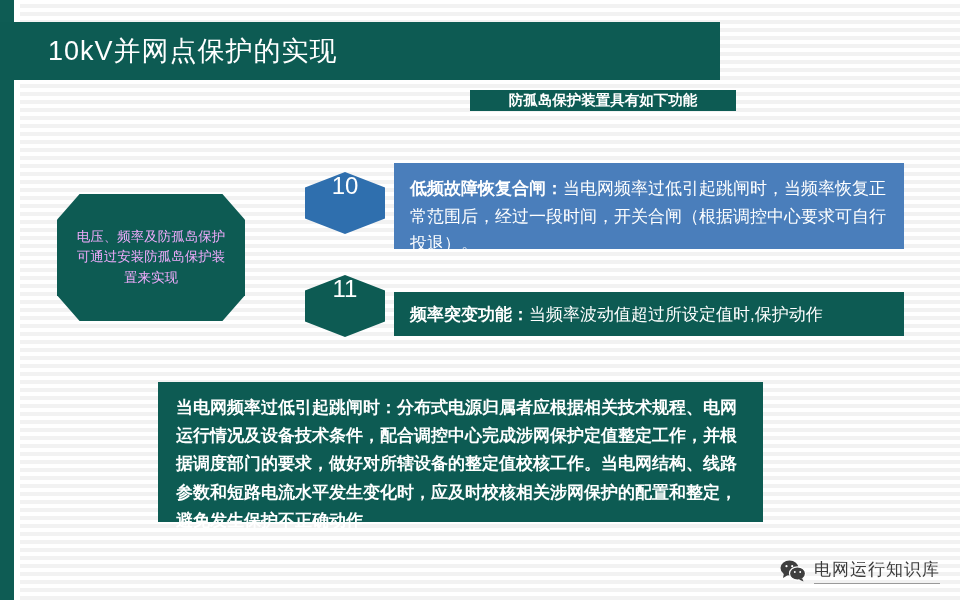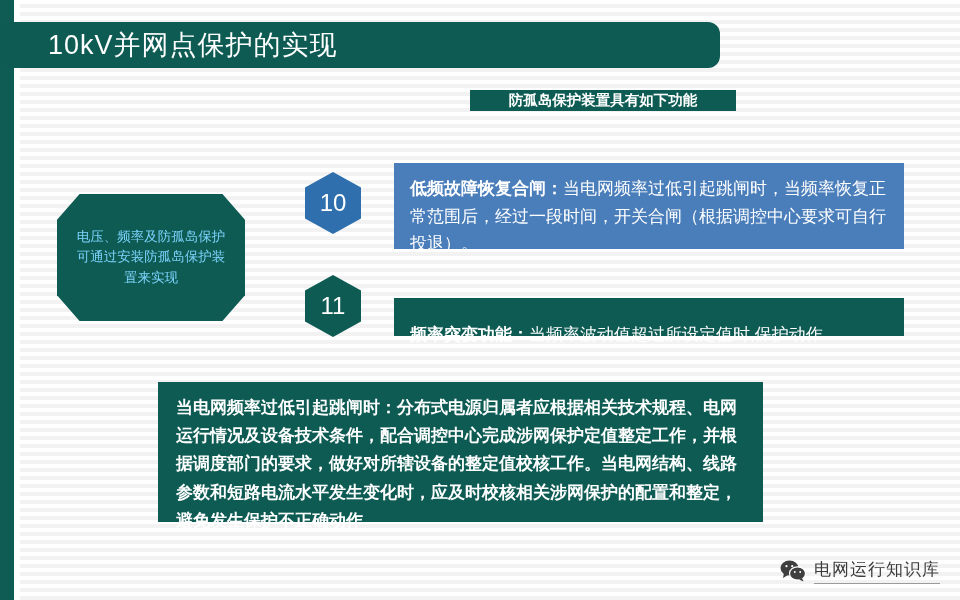--- a/index.html
+++ b/index.html
@@ -47,26 +47,25 @@
     background: #ffffff;
     z-index: 5;
   }
 
   
   .title-bar {
     position: absolute;
     left: 0;
     top: 22px;
     width: 720px;
-    height: 46px;
+    height: 58px;
     background: #0d5b53;
     z-index: 6;
     display: flex;
     align-items: center;
-    border-radius: 12px;
   }
   .title-text {
     color: #ffffff;
     font-size: 27px;
     letter-spacing: 1px;
     margin-left: 48px;
     white-space: nowrap;
   }
 
   
@@ -86,40 +85,40 @@
   }
 
   
   .left-hex {
     position: absolute;
     left: 57px;
     top: 190px;
     width: 188px;
     height: 135px;
     background: #0d5b53;
-    color: #7dd3fc;
+    color: #f0abfc;
     font-size: 13.5px;
     line-height: 1.5;
     text-align: center;
     padding: 0 14px;
     box-sizing: border-box;
     display: flex;
     align-items: center;
     justify-content: center;
     clip-path: polygon(0% 22%, 12% 3%, 88% 3%, 100% 22%, 100% 78%, 88% 97%, 12% 97%, 0% 78%);
   }
   .left-hex span { display: block; }
 
   
   .num-hex {
     position: absolute;
-    width: 56px;
+    width: 80px;
     height: 62px;
     display: flex;
-    align-items: center;
+    align-items: flex-start;
     justify-content: center;
     color: #ffffff;
     font-size: 24px;
     clip-path: polygon(50% 0%, 100% 25%, 100% 75%, 50% 100%, 0% 75%, 0% 25%);
   }
   .num-hex.blue { background: #2f6fae; left: 305px; top: 172px; }
   .num-hex.green { background: #0d5b53; left: 305px; top: 275px; }
 
   
   .callout {
@@ -134,24 +133,24 @@
   .callout.blue {
     background: #4a7ebb;
     left: 394px;
     top: 163px;
     width: 510px;
     height: 86px;
   }
   .callout.green1 {
     background: #0d5b53;
     left: 394px;
-    top: 298px;
+    top: 292px;
     width: 510px;
-    height: 38px;
-    padding-top: 23px;
+    height: 44px;
+    padding-top: 9px;
   }
   .callout.green2 {
     background: #0d5b53;
     left: 158px;
     top: 382px;
     width: 605px;
     height: 140px;
     font-weight: bold;
     line-height: 1.66;
     padding: 12px 18px;

